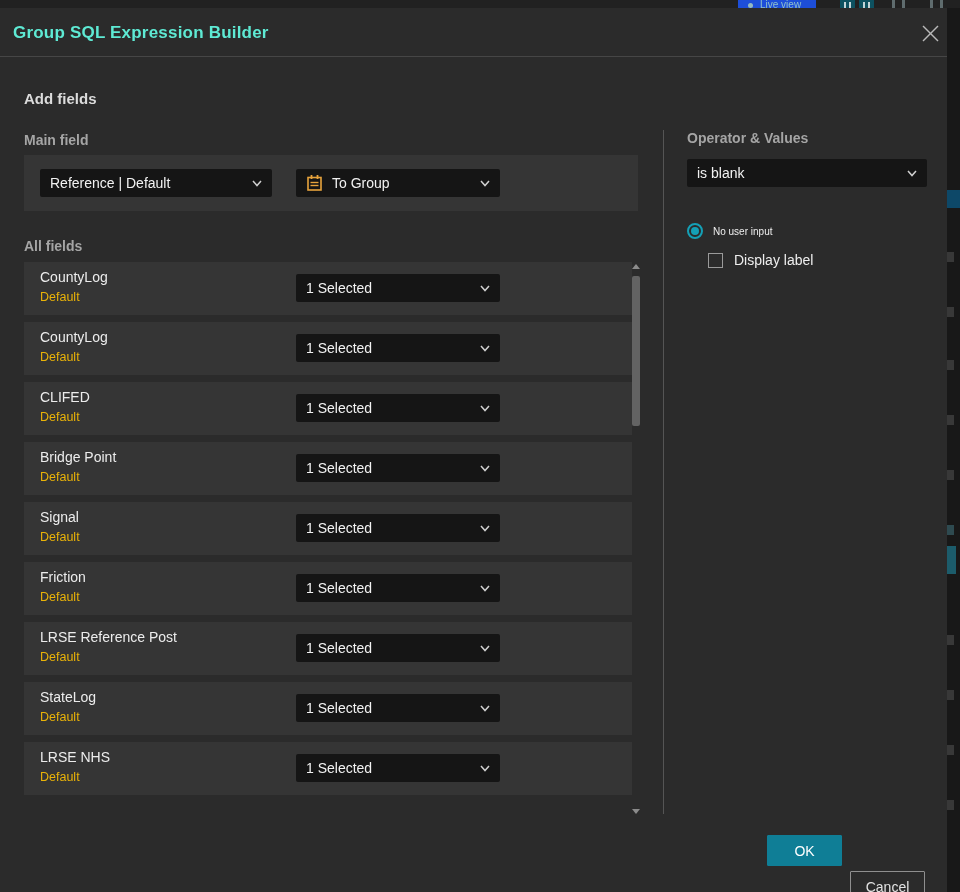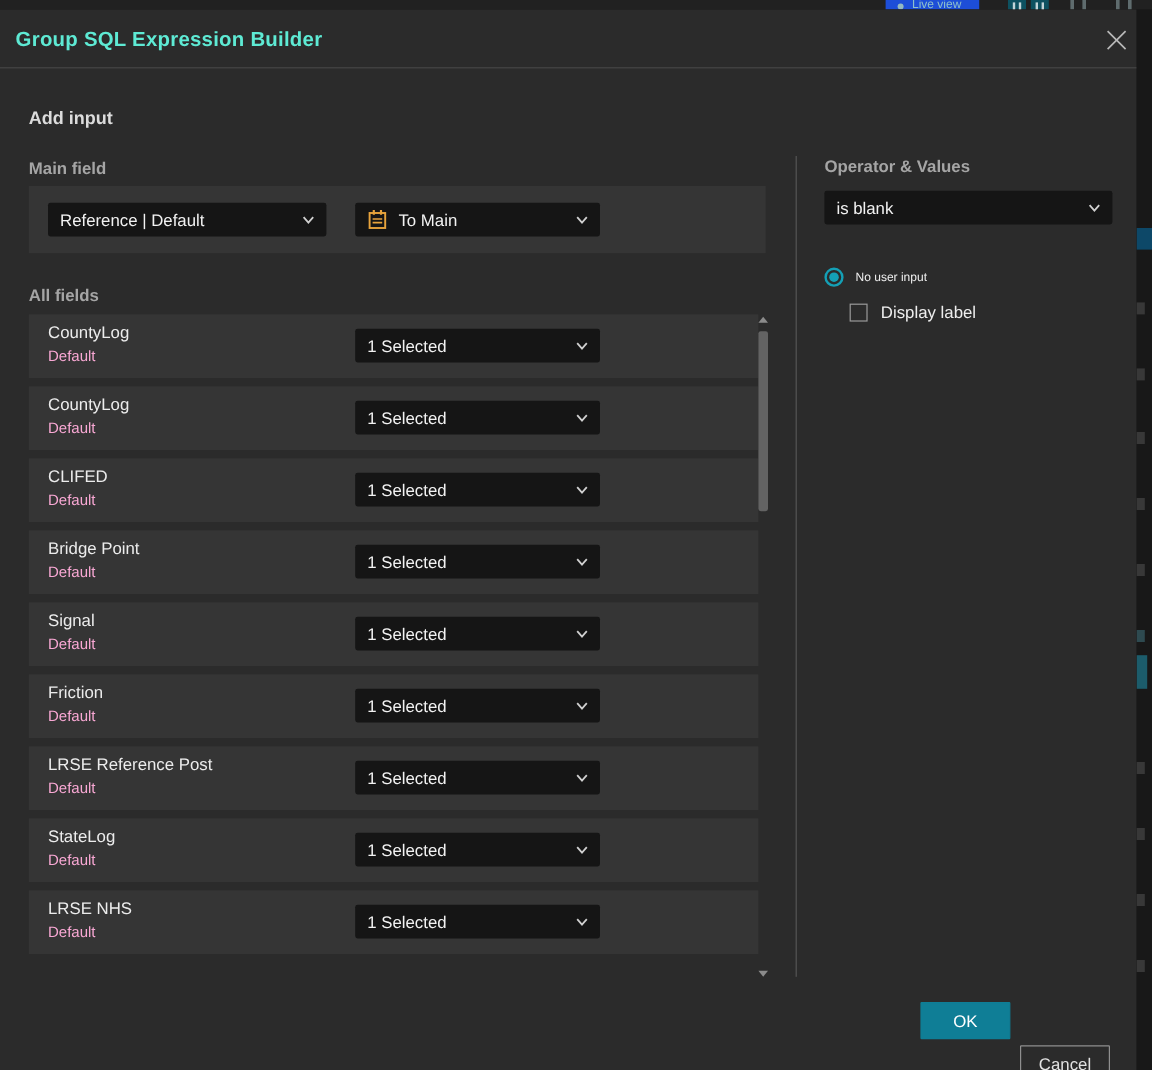--- a/index.html
+++ b/index.html
@@ -86,21 +86,21 @@
   
   .fields-list { position:absolute; left:24px; top:254px; width:608px; }
   .field-row {
     position:relative; width:608px; height:53px; margin-bottom:7px;
     background:#353535;
   }
   .field-name {
     position:absolute; left:16px; top:7px; font-size:14px; color:#ececec;
   }
   .field-subtitle {
-    position:absolute; left:16px; top:28px; font-size:12.5px; color:#f9a8d4;
+    position:absolute; left:16px; top:28px; font-size:12.5px; color:#eab308;
   }
   .sel-row { position:absolute; left:272px; top:12px; width:204px; }
 
   
   .scrollbar {
     position:absolute; left:629px; top:250px; width:14px; height:562px;
   }
   .scroll-arrow-up, .scroll-arrow-down {
     position:absolute; left:3px; width:0; height:0;
     border-left:4px solid transparent; border-right:4px solid transparent;
@@ -189,21 +189,21 @@
   <div class="dialog-header">
     <div class="dialog-title">Group SQL Expression Builder</div>
     <div class="close-btn">
       <svg width="17" height="17" viewBox="0 0 17 17">
         <line x1="1" y1="1" x2="16" y2="16" stroke="#b9b9b9" stroke-width="1.4"></line>
         <line x1="16" y1="1" x2="1" y2="16" stroke="#b9b9b9" stroke-width="1.4"></line>
       </svg>
     </div>
   </div>
 
-  <div class="section-heading">Add input</div>
+  <div class="section-heading">Add fields</div>
 
   <div class="group-label main-field-label">Main field</div>
 
   <div class="main-field-panel">
     <div class="select sel-main-field">
       <span class="sel-text">Reference | Default</span>
       <span class="chevron">
         <svg width="10" height="7" viewBox="0 0 10 7">
             <polyline points="1,1 5,5.5 9,1" fill="none" stroke="#d0d0d0" stroke-width="1.5"></polyline>
           </svg>
@@ -212,21 +212,21 @@
     <div class="select sel-main-date">
       <span class="cal">
         <svg width="17" height="18" viewBox="0 0 17 18">
           <rect x="2" y="3.5" width="13" height="12.5" fill="none" stroke="#e7a33c" stroke-width="1.6"></rect>
           <line x1="5.5" y1="1" x2="5.5" y2="5" stroke="#e7a33c" stroke-width="1.8"></line>
           <line x1="11.5" y1="1" x2="11.5" y2="5" stroke="#e7a33c" stroke-width="1.8"></line>
           <line x1="4.5" y1="8.5" x2="12.5" y2="8.5" stroke="#e7a33c" stroke-width="1.4"></line>
           <line x1="4.5" y1="11.5" x2="12.5" y2="11.5" stroke="#e7a33c" stroke-width="1.4"></line>
         </svg>
       </span>
-      <span class="sel-text">To Main</span>
+      <span class="sel-text">To Group</span>
       <span class="chevron">
         <svg width="10" height="7" viewBox="0 0 10 7">
             <polyline points="1,1 5,5.5 9,1" fill="none" stroke="#d0d0d0" stroke-width="1.5"></polyline>
           </svg>
       </span>
     </div>
   </div>
 
   <div class="group-label all-fields-label">All fields</div>
 

